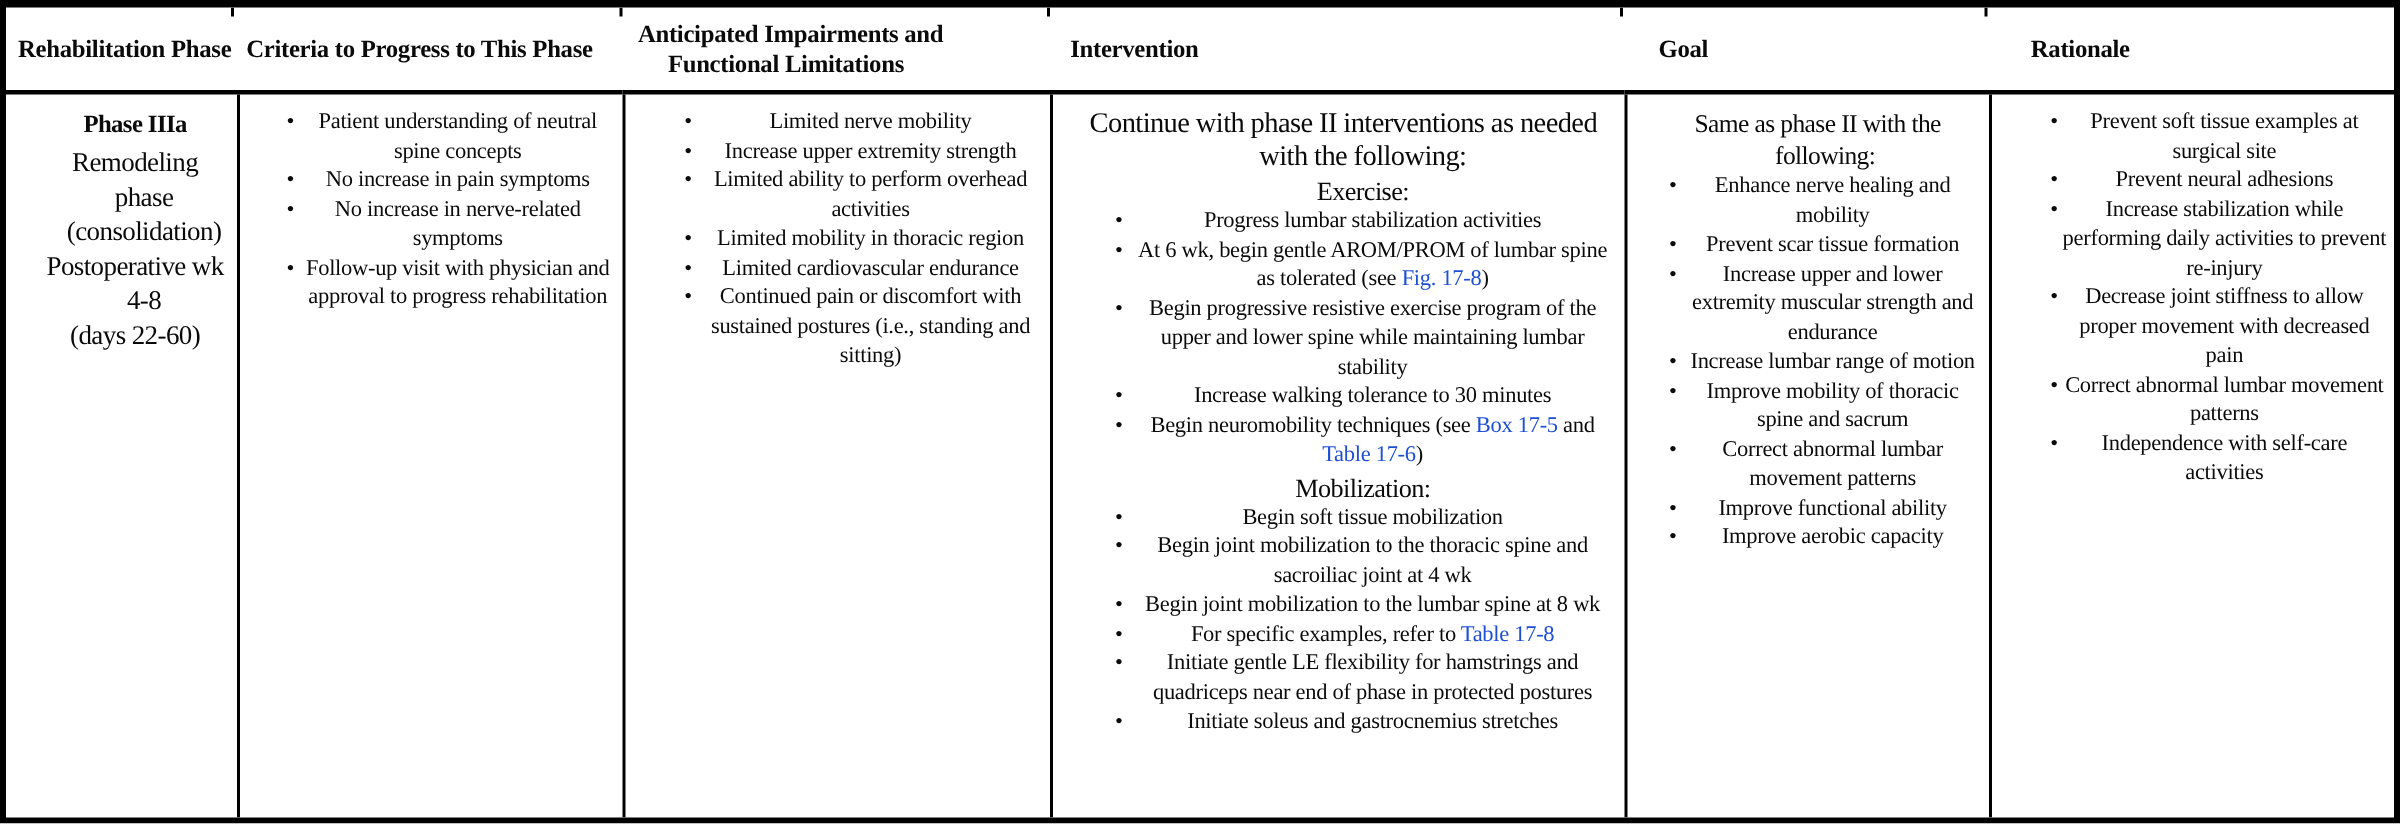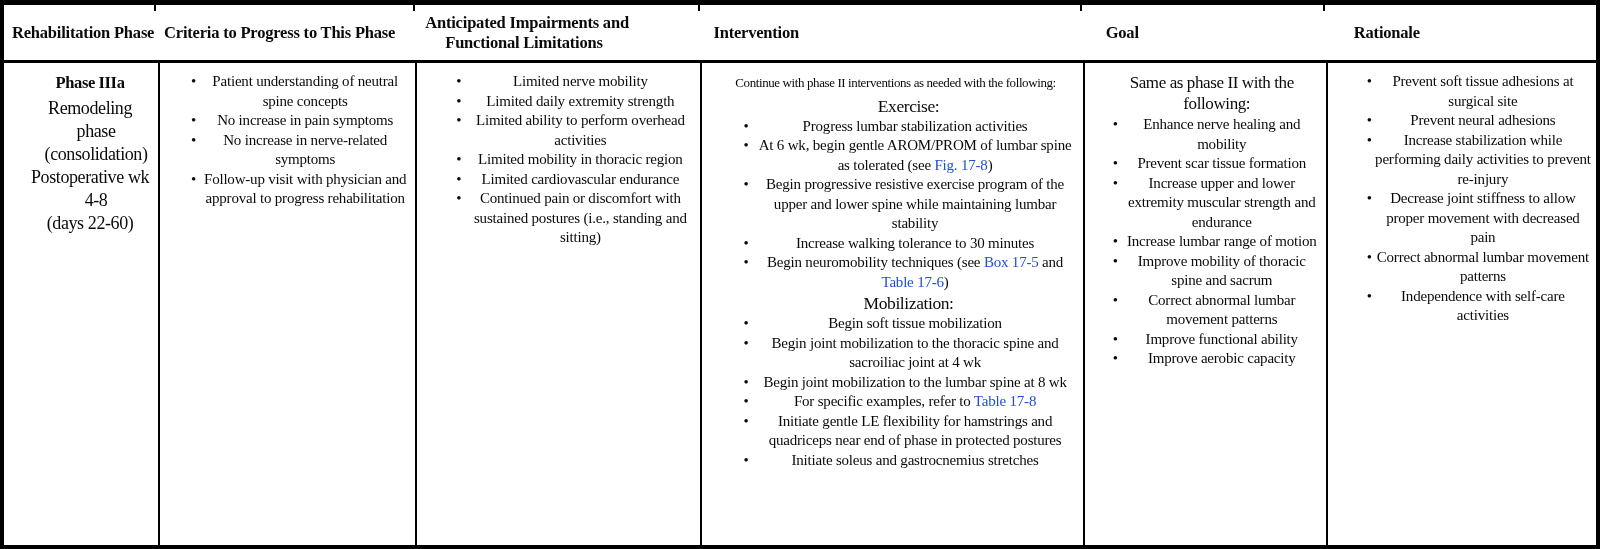--- a/index.html
+++ b/index.html
@@ -46,21 +46,21 @@
   .c1 .ptitle{font-weight:bold;font-size:16.5px;line-height:22px;margin-bottom:3px;}
   .hang{padding-left:12px;text-indent:-12px;}
   .c2{padding-left:28px;padding-right:4px;}
   .c3{padding-left:36px;padding-right:4px;}
   .c4{padding-left:10px;padding-right:4px;}
   .c5{padding-left:16px;padding-right:3px;}
   .c6{padding-left:36px;padding-right:5px;}
   .bullet{display:flex;}
   .bullet::before{content:"\2022";flex:0 0 11px;}
   .bt{flex:1 1 auto;}
-  .intro{font-size:13px;line-height:21.5px;letter-spacing:-0.4px;padding-left:26px;text-indent:-26px;margin-bottom:1px;}
+  .intro{font-size:19px;line-height:21.5px;letter-spacing:-0.4px;padding-left:26px;text-indent:-26px;margin-bottom:1px;}
   .intro5{font-size:17px;line-height:21px;letter-spacing:-0.4px;padding-left:10px;text-indent:-10px;margin-bottom:1px;}
   .subhead{font-size:17.5px;line-height:22px;letter-spacing:-0.4px;margin-left:26px;}
   .c4 .blist{margin-left:28px;}
   .c5 .blist{margin-left:9px;}
   .xref{color:#1d4ed8;text-decoration:none;cursor:pointer;}
 </style>
 </head>
 <body>
 
 <div class="tbl">
@@ -109,21 +109,21 @@
     <div class="bullet">
         <span class="bt">Follow-up visit with physician and approval to progress rehabilitation</span>
       </div>
   </div>
 
   <div class="bcell c3">
     <div class="bullet">
         <span class="bt">Limited nerve mobility</span>
       </div>
     <div class="bullet">
-        <span class="bt">Limited daily extremity strength</span>
+        <span class="bt">Increase upper extremity strength</span>
       </div>
     <div class="bullet">
         <span class="bt">Limited ability to perform overhead activities</span>
       </div>
     <div class="bullet">
         <span class="bt">Limited mobility in thoracic region</span>
       </div>
     <div class="bullet">
         <span class="bt">Limited cardiovascular endurance</span>
       </div>
@@ -202,21 +202,21 @@
           <span class="bt">Improve functional ability</span>
         </div>
       <div class="bullet">
           <span class="bt">Improve aerobic capacity</span>
         </div>
     </div>
   </div>
 
   <div class="bcell c6">
     <div class="bullet">
-        <span class="bt">Prevent soft tissue adhesions at surgical site</span>
+        <span class="bt">Prevent soft tissue examples at surgical site</span>
       </div>
     <div class="bullet">
         <span class="bt">Prevent neural adhesions</span>
       </div>
     <div class="bullet">
         <span class="bt">Increase stabilization while performing daily activities to prevent re-injury</span>
       </div>
     <div class="bullet">
         <span class="bt">Decrease joint stiffness to allow proper movement with decreased pain</span>
       </div>

